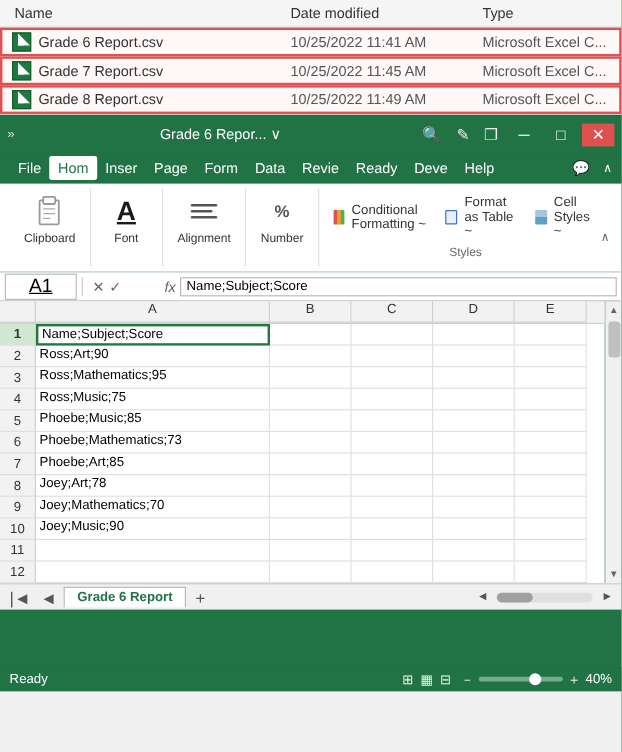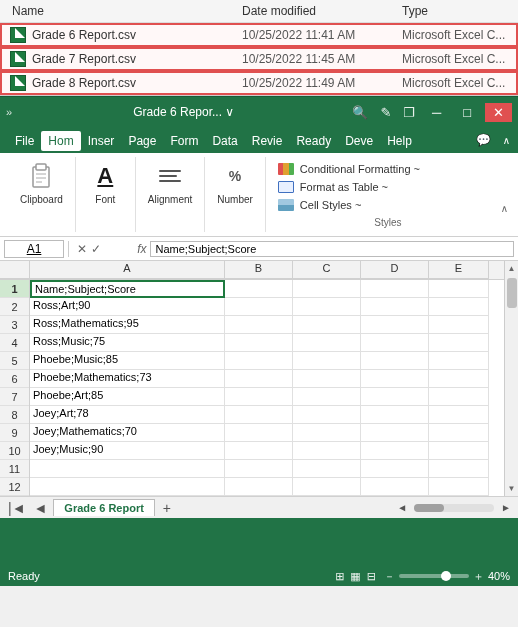--- a/index.html
+++ b/index.html
@@ -142,21 +142,20 @@
 
     
     .styles-group {
       flex: 1;
       padding: 4px 8px;
       border-right: none;
       position: relative;
     }
     .styles-group-inner {
       display: flex;
-      flex-direction: column;
       gap: 2px;
     }
     .styles-btn {
       display: flex;
       align-items: center;
       gap: 4px;
       cursor: pointer;
       padding: 2px 4px;
       border-radius: 2px;
       font-size: 11px;
@@ -182,21 +181,21 @@
       display: flex;
       align-items: center;
       background: white;
       border-bottom: 1px solid #d0d0d0;
       padding: 2px 4px;
       height: 24px;
     }
     .cell-ref {
       width: 60px;
       border: 1px solid #bbb;
-      font-size: 12px;
+      font-size: 16px;
       padding: 1px 4px;
       text-align: center;
       text-decoration: underline;
     }
     .formula-divider { width: 1px; height: 16px; background: #ccc; margin: 0 4px; }
     .formula-icons { display: flex; gap: 4px; margin: 0 4px; color: #666; font-size: 12px; }
     .formula-input {
       flex: 1;
       border: 1px solid #bbb;
       font-size: 11px;

